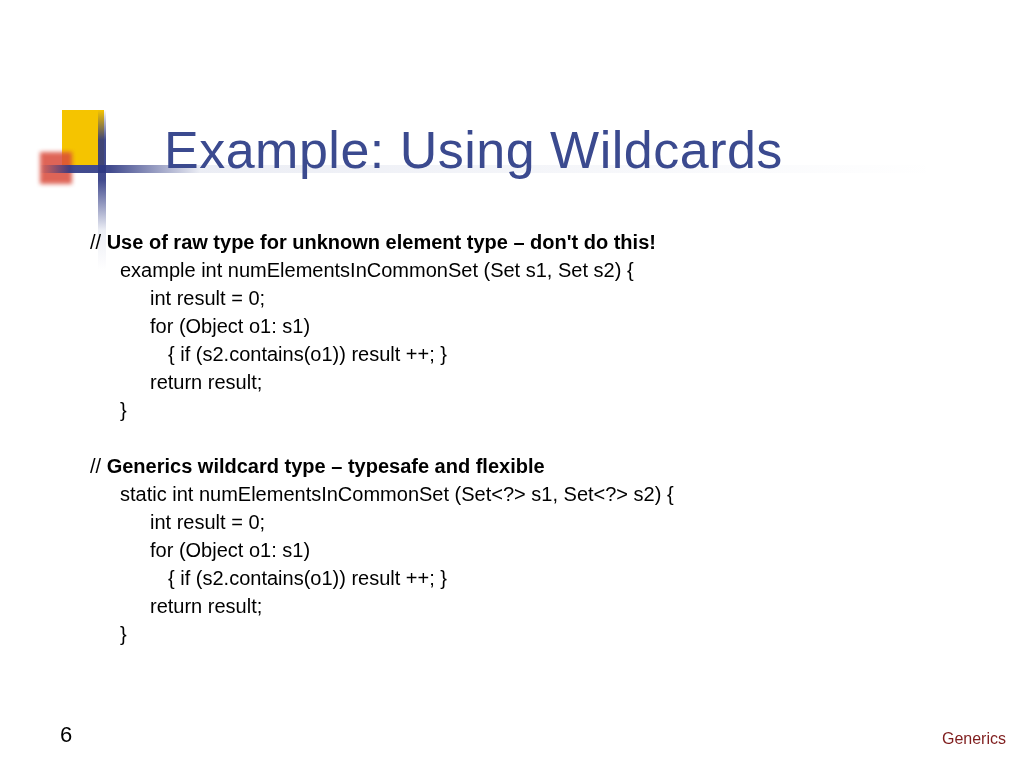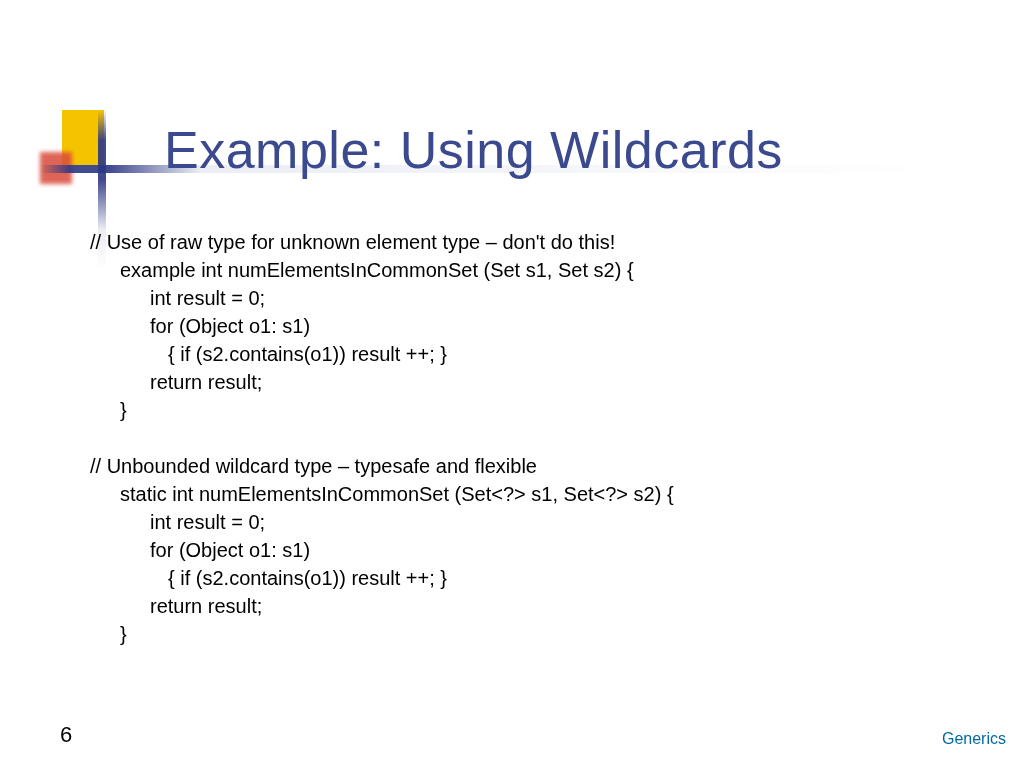--- a/index.html
+++ b/index.html
@@ -63,39 +63,39 @@
     margin-left: 24px;
   }
   .body {
     position: absolute;
     top: 228px;
     left: 90px;
     font-size: 20px;
     color: #000;
     line-height: 1.4;
   }
-  .body .comment-bold { font-weight: 400; text-align: right; }
+  .body .comment-bold { font-weight: 700; text-align: right; }
   .body .line { white-space: pre; }
   .indent1 { padding-left: 30px; }
   .indent2 { padding-left: 60px; }
   .indent3 { padding-left: 78px; }
   .spacer { height: 28px; }
   .page-number {
     position: absolute;
     left: 60px;
     bottom: 20px;
     font-size: 22px;
     color: #000;
   }
   .footer-right {
     position: absolute;
     right: 18px;
     bottom: 20px;
     font-size: 16px;
-    color: #0369a1;
+    color: #7f1d1d;
   }
 </style>
 </head>
 <body>
 
 <div class="decoration">
   <div class="deco-yellow"></div>
   <div class="deco-red"></div>
   <div class="deco-hbar"></div>
   <div class="deco-vbar"></div>
@@ -107,21 +107,21 @@
   <div class="line">// <span class="comment-bold">Use of raw type for unknown element type – don't do this!</span></div>
   <div class="line indent1">example int numElementsInCommonSet (Set s1, Set s2) {</div>
   <div class="line indent2">int result = 0;</div>
   <div class="line indent2">for (Object o1: s1)</div>
   <div class="line indent3">{ if (s2.contains(o1)) result ++; }</div>
   <div class="line indent2">return result;</div>
   <div class="line indent1">}</div>
 
   <div class="spacer"></div>
 
-  <div class="line">// <span class="comment-bold">Unbounded wildcard type – typesafe and flexible</span></div>
+  <div class="line">// <span class="comment-bold">Generics wildcard type – typesafe and flexible</span></div>
   <div class="line indent1">static int numElementsInCommonSet (Set&lt;?&gt; s1, Set&lt;?&gt; s2) {</div>
   <div class="line indent2">int result = 0;</div>
   <div class="line indent2">for (Object o1: s1)</div>
   <div class="line indent3">{ if (s2.contains(o1)) result ++; }</div>
   <div class="line indent2">return result;</div>
   <div class="line indent1">}</div>
 
   <div class="spacer"></div>
 
 </div>

